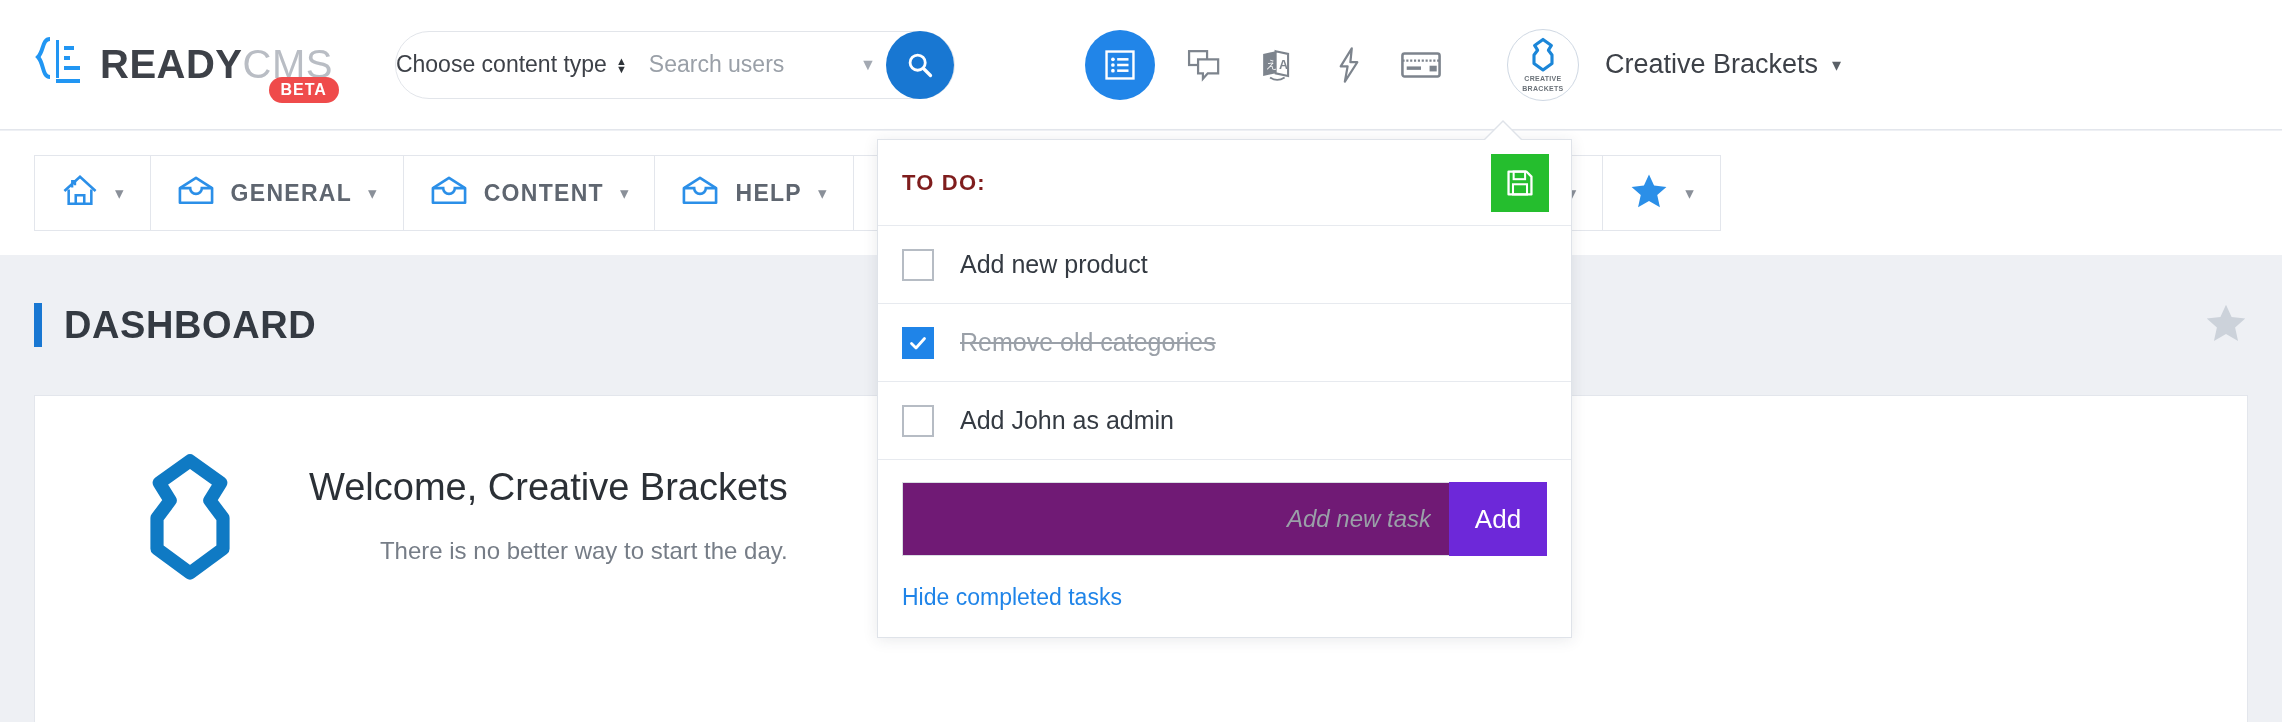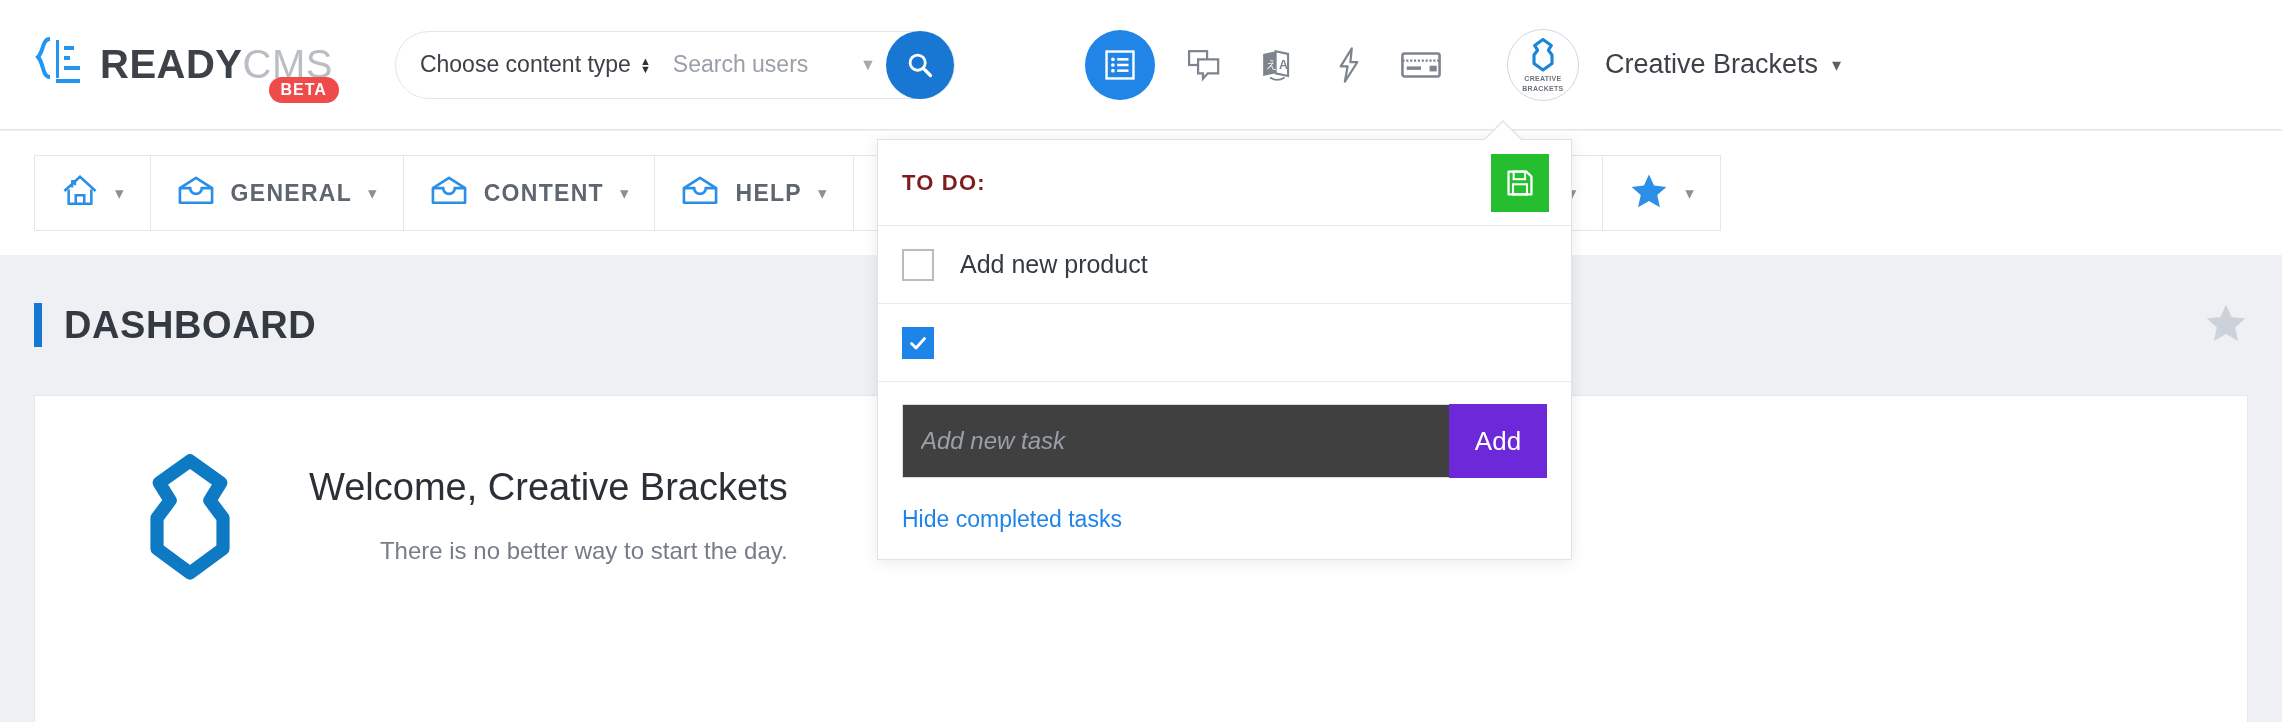--- a/index.html
+++ b/index.html
@@ -27,21 +27,21 @@
     background:#ef4b4b; color:#ffffff; font-size:16px; font-weight:700;
     padding:4px 12px; border-radius:14px; letter-spacing:1px;
   }
 
   
   .search-wrap {
     margin-left:62px; width:560px; height:68px;
     border:1px solid #e2e5ea; border-radius:34px; background:#fff;
     display:flex; align-items:center; position:relative;
   }
-  .ctype { display:flex; align-items:center; margin-left:24px; white-space:nowrap; }
+  .ctype { display:flex; align-items:center; white-space:nowrap; }
   .ctype-label { font-size:23px; color:#3d4148; }
   .ud-arrows { display:inline-flex; flex-direction:column; margin-left:9px; line-height:0; }
   .ud-arrows span { font-size:11px; color:#2e3338; line-height:8px; }
   .search-input {
     border:0; outline:none; background:transparent; margin-left:22px;
     font-size:23px; color:#3d4148; width:250px;
     font-family:"Liberation Sans", sans-serif;
   }
   .search-input::placeholder { color:#9aa0a8; }
   .sel-caret { position:absolute; right:78px; color:#a3a9b2; font-size:16px; }
@@ -131,21 +131,21 @@
     display:flex; align-items:center; justify-content:center;
   }
   .cbox.checked { background:#1f84e8; border-color:#1f84e8; }
   .task-label { font-size:25px; color:#343a42; margin-left:26px; }
   .task.done .task-label { color:#9aa0a8; text-decoration:line-through; }
   .todo-foot { padding:22px 24px 26px 24px; }
   .add-row { display:flex; height:74px; }
   .add-input {
     flex:1; border:1px solid #d9dde3; border-right:0; outline:none;
     padding:0 18px; font-size:24px; font-style:italic; color:#9aa0a8;
-    font-family:"Liberation Sans", sans-serif; background:#404040;
+    font-family:"Liberation Sans", sans-serif; background:#701a75;text-align:right;
   }
   .add-input::placeholder { color:#9aa0a8; font-style:italic; }
   .add-btn {
     width:98px; background:#6d28d9; color:#fff; border:0; font-size:26px; cursor:pointer;
     font-family:"Liberation Sans", sans-serif;
   }
   .hide-link { display:inline-block; margin-top:28px; font-size:23px; color:#1f84e8; cursor:pointer; }
 </style>
 </head>
 <body>
@@ -396,22 +396,27 @@
       <span class="cbox"></span>
       <span class="task-label">Add new product</span>
     </div>
 
     <div class="task done">
       <span class="cbox checked">
         <svg width="20" height="20" viewBox="0 0 20 20">
           <path d="M3.5 10.5 L8 15 L16.5 5.5" fill="none" stroke="#fff" stroke-width="2.8" stroke-linecap="round" stroke-linejoin="round"></path>
         </svg>
       </span>
-    </div>
-
+      <span class="task-label">Remove old categories</span>
+    </div>
+
+    <div class="task">
+      <span class="cbox"></span>
+      <span class="task-label">Add John as admin</span>
+    </div>
 
     <div class="todo-foot">
       <div class="add-row">
         <input class="add-input" type="text" placeholder="Add new task" style="">
         <button class="add-btn">Add</button>
       </div>
       <span class="hide-link">Hide completed tasks</span>
     </div>
   </div>
 

